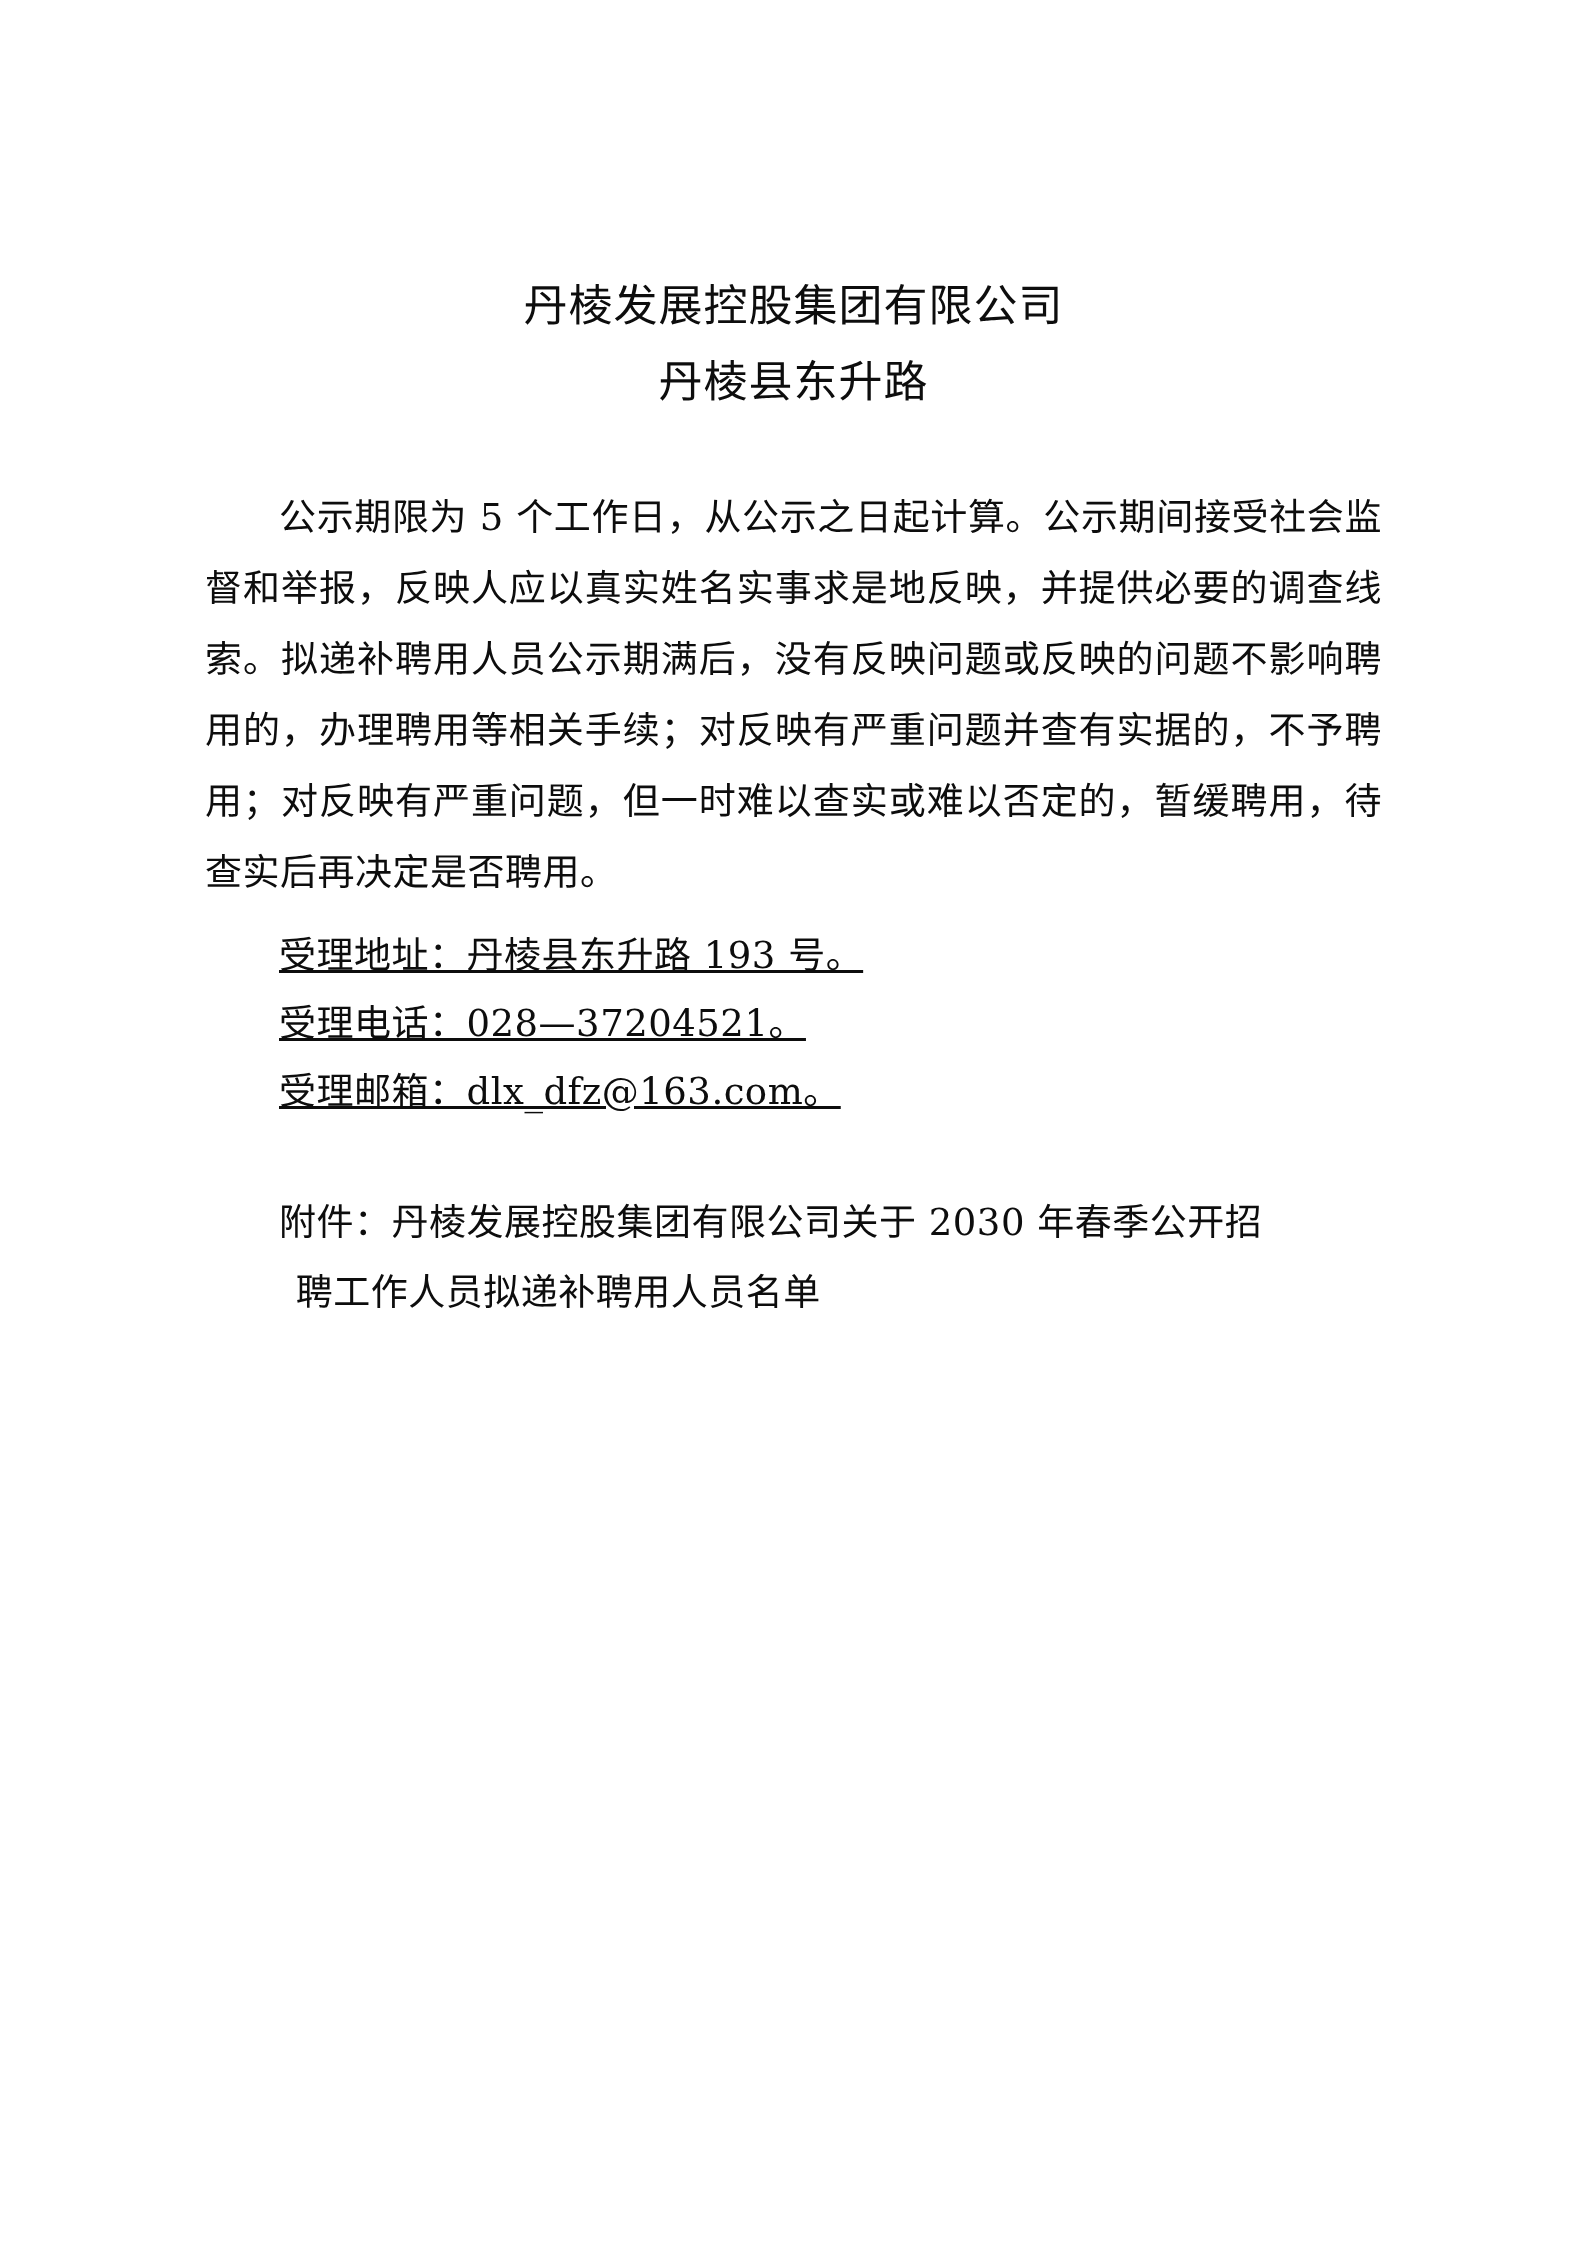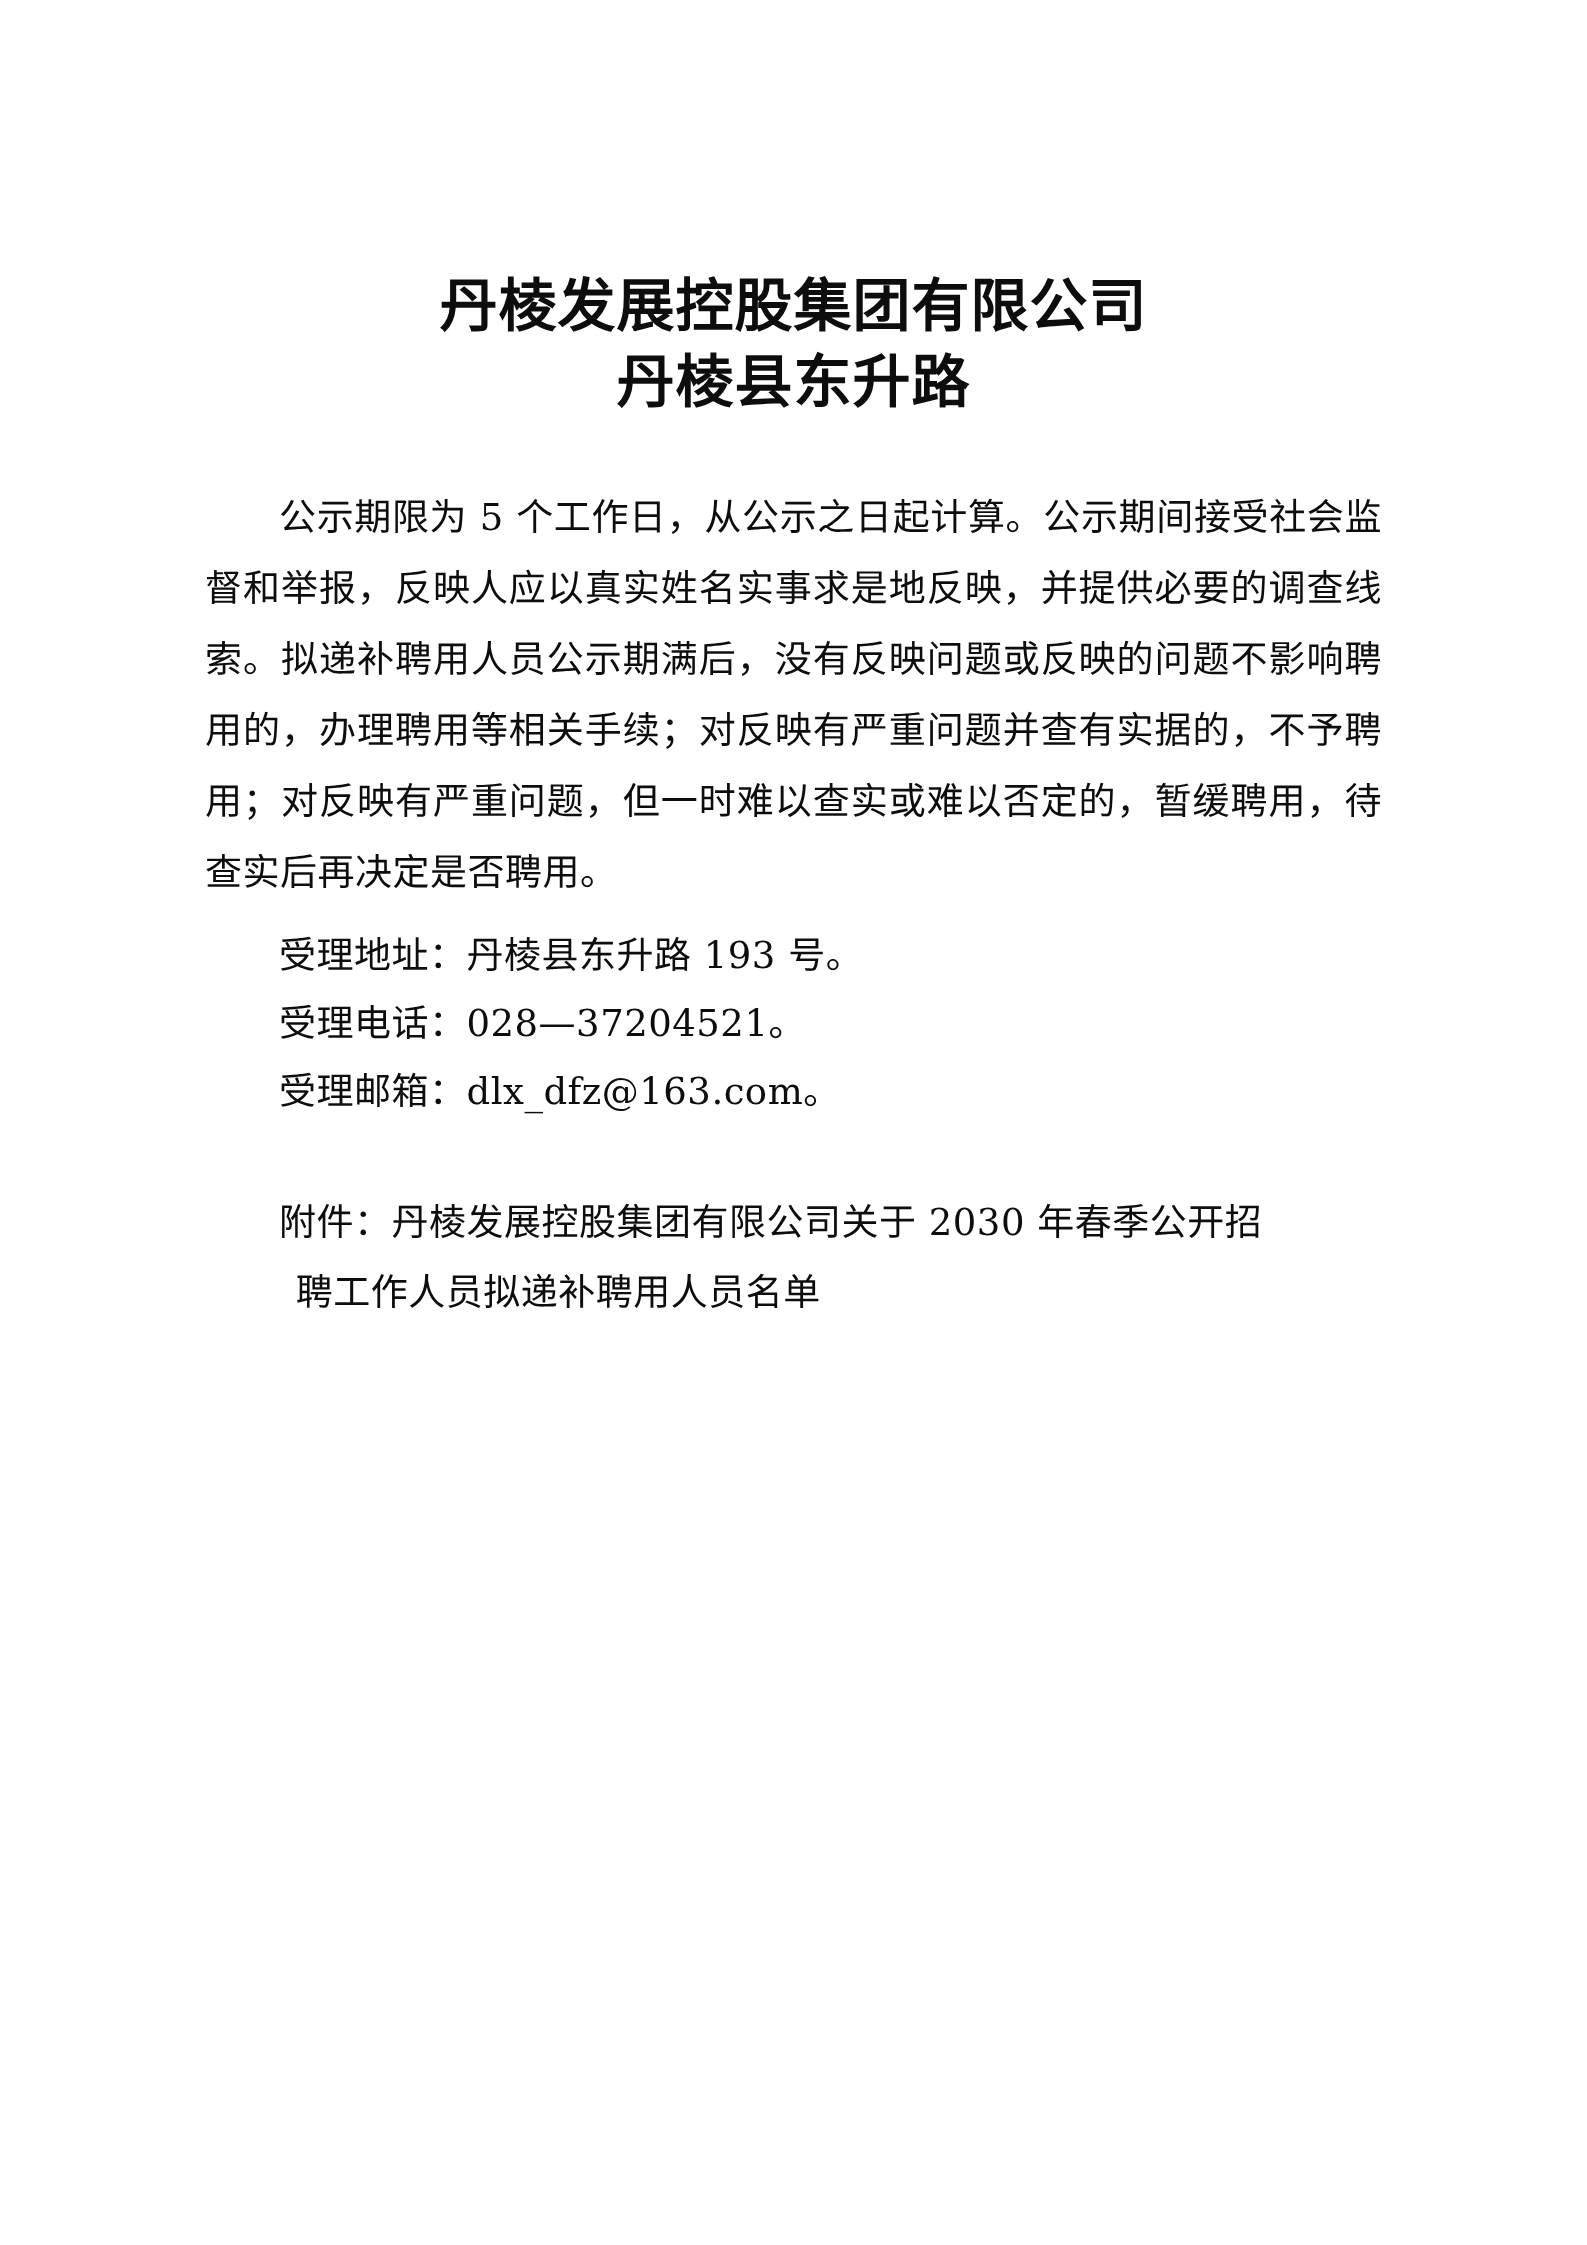--- a/index.html
+++ b/index.html
@@ -20,22 +20,22 @@
     height: 2245px;
     box-sizing: border-box;
     padding: 0 205px;
     overflow: hidden;
   }
   .title-block {
     padding-top: 268px;
     text-align: center;
   }
   .title-line {
-    font-size: 58px;
-    font-weight: bold;
+    font-size: 44px;
+    font-weight: normal;
     line-height: 76px;
     letter-spacing: 1px;
     font-family: "DejaVu Serif", "Liberation Serif", serif;
   }
   .body-block {
     margin-top: 62px;
   }
   p.para {
     font-size: 37px;
     line-height: 71px;
@@ -43,20 +43,21 @@
     text-align: justify;
     text-justify: inter-ideograph;
     text-indent: 2em;
     letter-spacing: 0.5px;
   }
   p.para.tight {
     margin-bottom: 0;
   }
   .contact-block {
     margin-top: 8px;
+    text-decoration: underline;
   }
   p.contact {
     font-size: 37px;
     line-height: 68px;
     margin: 0;
     text-indent: 2em;
     letter-spacing: 0.5px;
   }
   .attachment-block {
     margin-top: 62px;

